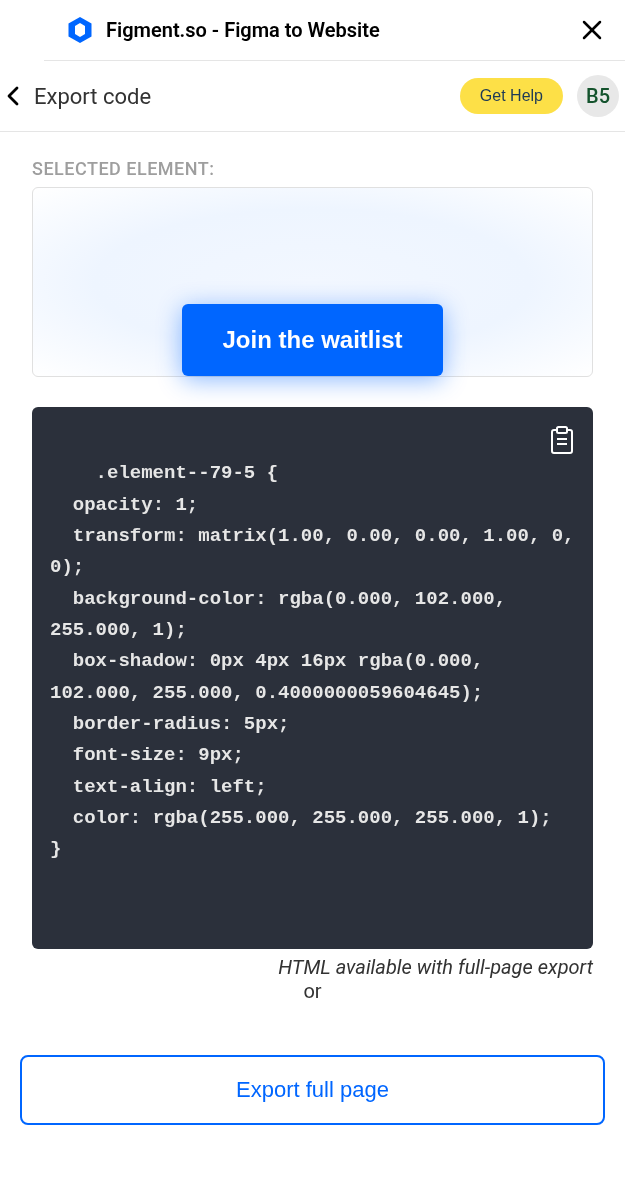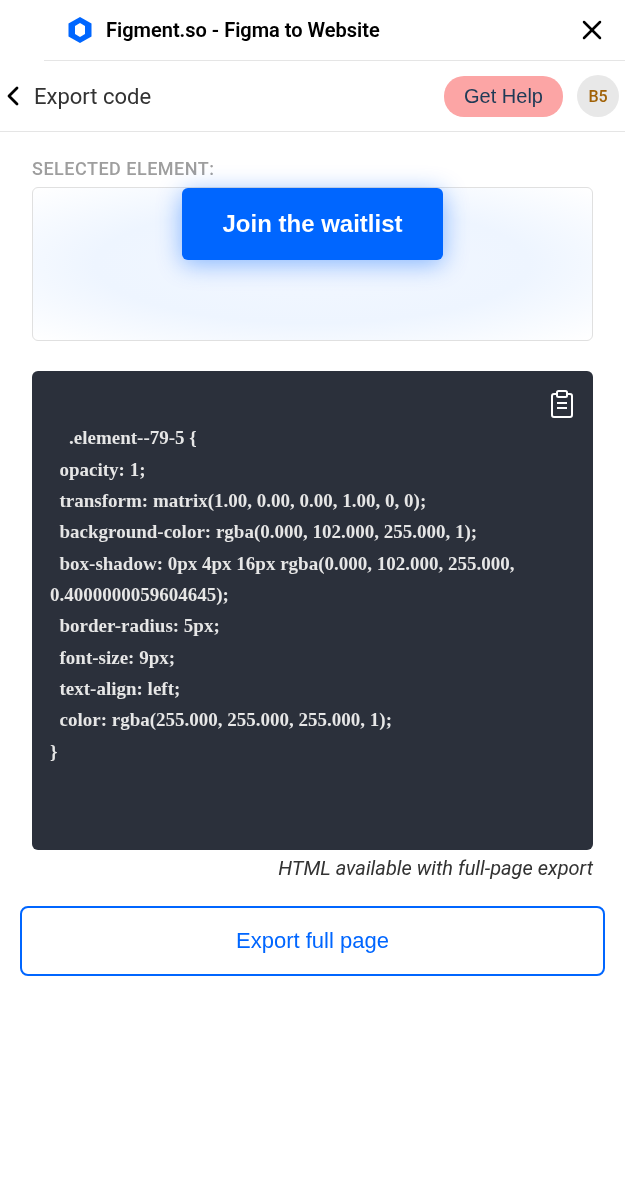--- a/index.html
+++ b/index.html
@@ -65,78 +65,78 @@
       font-size: 22px;
       font-weight: 400;
       color: #333;
     }
     .subheader-right {
       display: flex;
       align-items: center;
       gap: 14px;
     }
     .get-help-btn {
-      background: #fca5a5;
+      background: #fde047;
       color: #1e3a56;
       border: none;
       border-radius: 20px;
       padding: 9px 20px;
-      font-size: 20px;
+      font-size: 16px;
       font-weight: 500;
       cursor: pointer;
     }
     .avatar {
       width: 42px;
       height: 42px;
       border-radius: 50%;
       background: #e8e8e8;
-      color: #a16207;
-      display: flex;
-      align-items: center;
-      justify-content: center;
-      font-size: 16px;
+      color: #14532d;
+      display: flex;
+      align-items: center;
+      justify-content: center;
+      font-size: 20px;
       font-weight: 500;
     }
     .content {
       padding: 26px 32px;
     }
     .section-label {
       font-size: 18px;
       font-weight: 500;
       color: #9e9e9e;
       letter-spacing: 0.5px;
       margin-bottom: 8px;
     }
     .preview-box {
       border: 1px solid #e0e0e0;
       border-radius: 6px;
       background: radial-gradient(ellipse at center, #f2f7ff 0%, #eef5ff 55%, #ffffff 100%);
-      height: 154px;
-      display: flex;
-      align-items: flex-start;
+      height: 190px;
+      display: flex;
+      align-items: flex-end;
       justify-content: center;
       margin-bottom: 30px;
     }
     .waitlist-btn {
       background: #0066ff;
       color: #fff;
       border: none;
       border-radius: 6px;
       padding: 22px 40px;
       font-size: 24px;
       font-weight: 700;
       box-shadow: 0px 4px 24px rgba(0, 102, 255, 0.45);
       cursor: pointer;
     }
     .code-block {
       background: #2b303b;
       color: #e6e6e6;
       border-radius: 6px;
       padding: 20px 18px;
-      font-family: Liberation Serif, serif;
+      font-family: Liberation Mono, monospace;
       font-size: 19px;
       font-weight: 700;
       line-height: 1.65;
       position: relative;
       white-space: pre-wrap;
       word-break: break-word;
       margin-bottom: 6px;
     }
     .copy-icon {
       position: absolute;
@@ -228,15 +228,16 @@
       <svg width="26" height="30" viewBox="0 0 26 30">
         <rect x="3" y="5" width="20" height="23" rx="2" fill="none" stroke="#fff" stroke-width="2"></rect>
         <rect x="8" y="2" width="10" height="6" rx="1.5" fill="#2b303b" stroke="#fff" stroke-width="2"></rect>
         <line x1="8" y1="14" x2="18" y2="14" stroke="#fff" stroke-width="2"></line>
         <line x1="8" y1="19" x2="18" y2="19" stroke="#fff" stroke-width="2"></line>
       </svg>
     </div>
   </div>
   <div class="code-note">HTML available with full-page export</div>
 
+  <div class="or-text">or</div>
 </div>
 
 <button class="export-full-btn">Export full page</button>
 
 </body></html>

